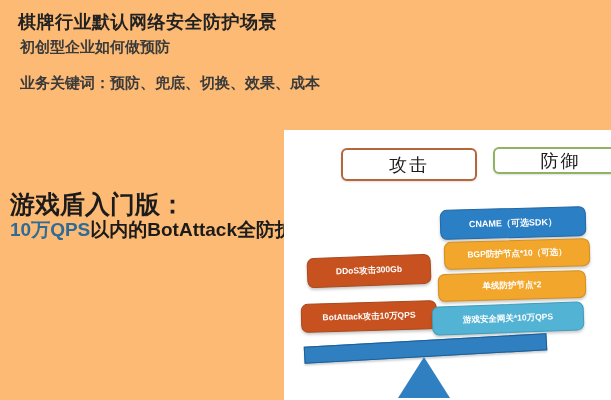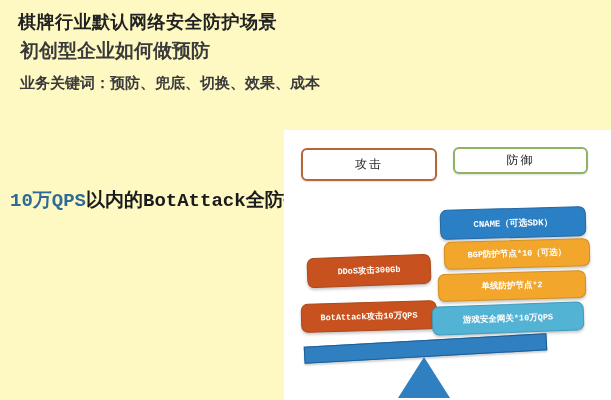--- a/index.html
+++ b/index.html
@@ -10,40 +10,39 @@
     width: 611px;
     height: 400px;
     background: #f5f5f5;
     font-family: "Liberation Sans", "DejaVu Sans", sans-serif;
     overflow: hidden;
     position: relative;
   }
   .slide {
     position: absolute;
     inset: 0;
-    background: #fef9c3;
-    font-family: Liberation Mono, monospace;
+    background: #fdba74;
   }
 
   
   .title {
     position: absolute;
     left: 18px;
     top: 10px;
     font-size: 18px;
     font-weight: bold;
     color: #222222;
     letter-spacing: 0.5px;
     white-space: nowrap;
   }
   .subtitle {
     position: absolute;
     left: 20px;
     top: 38px;
-    font-size: 19px;
+    font-size: 15px;
     font-weight: bold;
     color: #3a3a3a;
     white-space: nowrap;
   }
   .keywords {
     position: absolute;
     left: 20px;
     top: 74px;
     font-size: 15px;
     font-weight: bold;
@@ -88,23 +87,24 @@
 
   
   .cat-box {
     position: absolute;
     box-sizing: border-box;
     background: #ffffff;
     border-radius: 6px;
     display: flex;
     align-items: center;
     justify-content: center;
-    font-size: 12px;
+    font-size: 18px;
     color: #1d1d1d;
     letter-spacing: 2px;
+    margin-left: 40px;
   }
   .cat-attack {
     left: 301px;
     top: 148px;
     width: 136px;
     height: 33px;
     border: 2px solid #b5673a;
     box-shadow: 0 1px 2px rgba(0,0,0,0.12);
   }
   .cat-defense {
@@ -218,20 +218,21 @@
 </head>
 <body>
 
 <div class="slide">
 
   <div class="title">棋牌行业默认网络安全防护场景</div>
   <div class="subtitle">初创型企业如何做预防</div>
   <div class="keywords">业务关键词：预防、兜底、切换、效果、成本</div>
 
   <div class="copy">
+    <div class="copy-head">游戏盾入门版：</div>
     <div class="copy-line"><span class="hl">10万QPS</span><span>以内的BotAttack全防护</span></div>
   </div>
 
   <div class="stage"></div>
 
   <div class="cat-box cat-attack">攻击</div>
   <div class="cat-box cat-defense">防御</div>
 
   <div class="card card-ddos">DDoS攻击300Gb</div>
   <div class="card card-bot">BotAttack攻击10万QPS</div>

